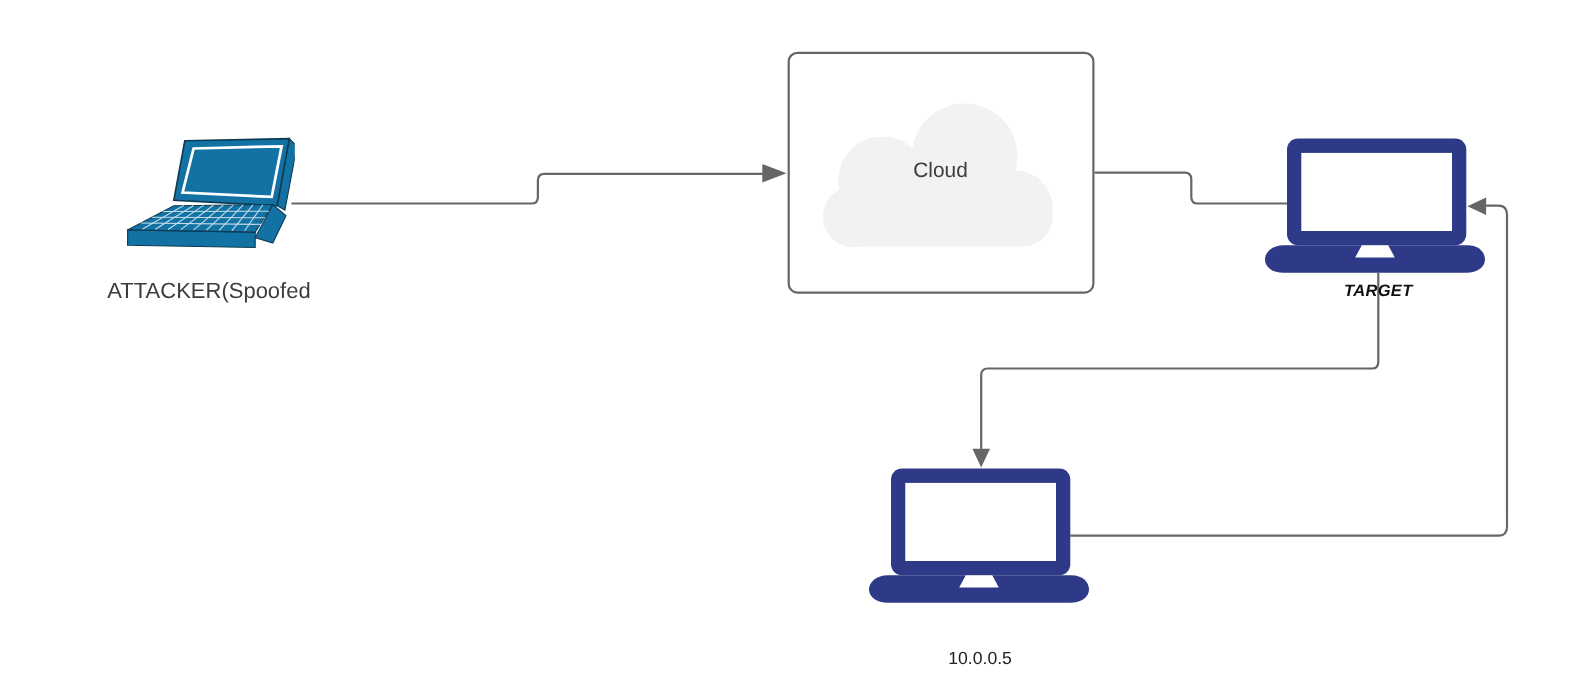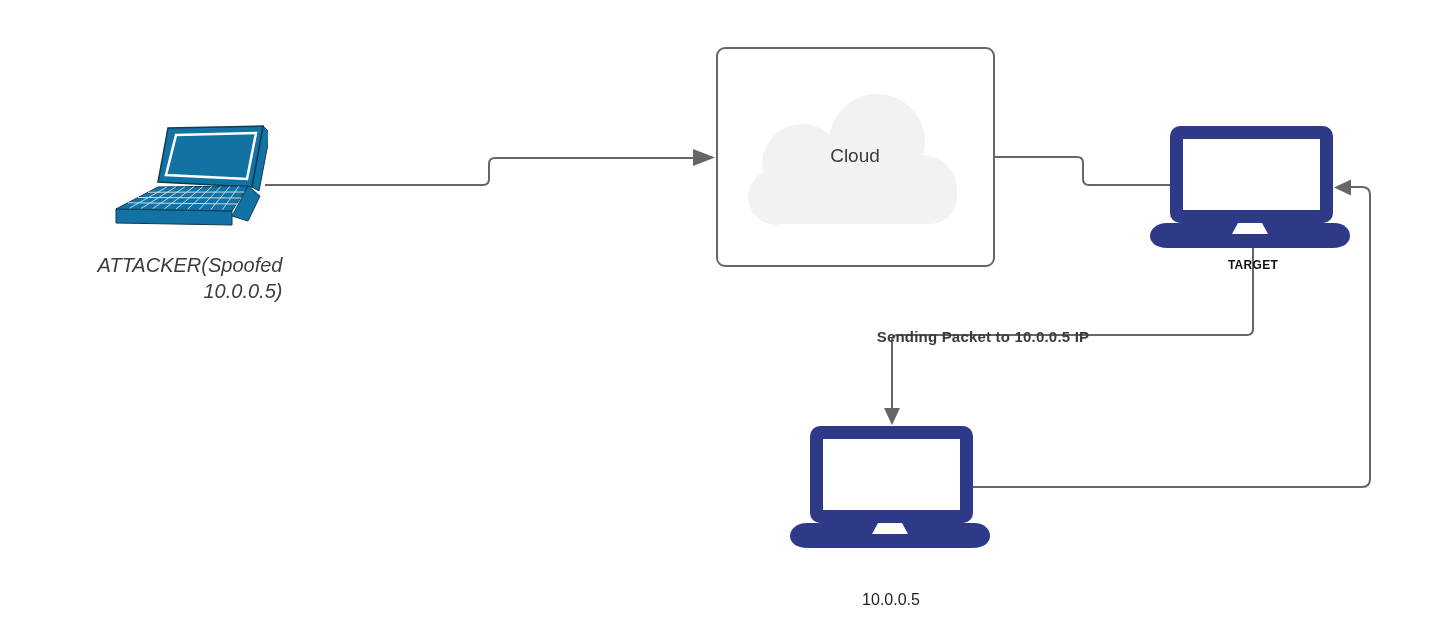--- a/index.html
+++ b/index.html
@@ -18,25 +18,25 @@
   .edge-label{
     transform:translate(-50%,-50%);
     font-size:15px;font-weight:bold;color:#3b3b3b;letter-spacing:.2px;
   }
   .cloud-label{
     transform:translate(-50%,-50%);
     font-size:19px;color:#3c3c3c;
   }
   .attacker-label{
     left:190px;top:252px;transform:translate(-50%,0);
-    font-size:20px;line-height:26px;color:#3c3c3c;text-align:right;font-style:italic;
+    font-size:20px;line-height:26px;color:#3c3c3c;text-align:center;
   }
   .target-label{
     transform:translate(-50%,-50%);
-    font-size:12px;font-weight:bold;color:#111111;letter-spacing:.3px;
+    font-size:15px;font-weight:bold;font-style:italic;color:#111111;letter-spacing:.3px;
   }
   .host-label{
     transform:translate(-50%,-50%);
     font-size:16px;color:#222222;margin-top:35px;
   }
 </style>
 </head>
 <body>
 
 <div class="canvas">
@@ -107,18 +107,16 @@
   <svg class="node-svg" style="left:790px;top:424px" width="200" height="126" viewBox="0 0 200 126">
     <rect x="20" y="2" width="163" height="97" rx="10" fill="#2E3A87"></rect>
     <rect x="33" y="15" width="137" height="71" fill="#ffffff"></rect>
     <path d="M 17 99 L 184 99 C 194 99 200 105 200 112 C 200 119 193 124 183 124 L 17 124 C 7 124 0 119 0 112 C 0 105 7 99 17 99 Z" fill="#2E3A87"></path>
     <path d="M 88 99 L 112 99 L 118 110 L 82 110 Z" fill="#ffffff"></path>
   </svg>
   <div class="lbl host-label" style="left:891px;top:565px">10.0.0.5</div>
 
   <div class="lbl attacker-label">
     <div>ATTACKER(Spoofed</div>
-    <div>10.0.0.5)</div>
   </div>
 
-  <div class="lbl edge-label" style="left:983px;top:336px">Sending Packet to 10.0.0.5 IP</div>
 
 </div>
 
 </body></html>

